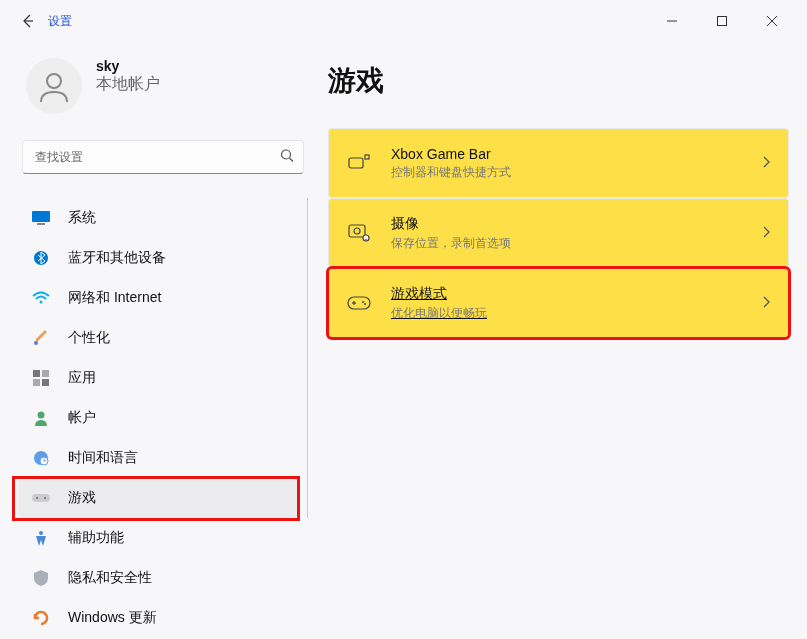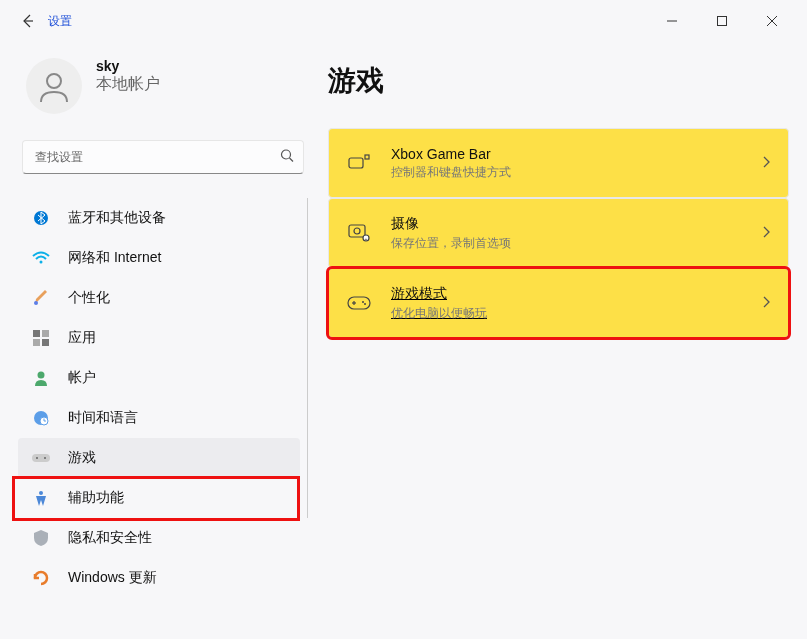--- a/index.html
+++ b/index.html
@@ -287,20 +287,29 @@
         <svg width="14" height="14" viewBox="0 0 14 14">
           <circle cx="6" cy="6" r="4.5" stroke="#555" stroke-width="1.2" fill="none"></circle>
           <line x1="9.5" y1="9.5" x2="13" y2="13" stroke="#555" stroke-width="1.2"></line>
         </svg>
       </span>
     </div>
 
     <div class="nav">
       <div class="nav-divider-right"></div>
 
+      <div class="nav-item">
+        <span class="nav-icon">
+          <svg width="18" height="14" viewBox="0 0 18 14">
+              <rect x="0" y="0" width="18" height="11" rx="1" fill="#0078d4"></rect>
+              <rect x="5" y="12" width="8" height="2" fill="#888"></rect>
+            </svg>
+        </span>
+        <span class="nav-label">系统</span>
+      </div>
 
       <div class="nav-item">
         <span class="nav-icon">
           <svg width="16" height="16" viewBox="0 0 16 16">
               <circle cx="8" cy="8" r="7" fill="#0078d4"></circle>
               <path d="M8 2 L8 14 L12 11 L5 5 M8 2 L12 5 L5 11" stroke="#fff" stroke-width="1" fill="none"></path>
             </svg>
         </span>
         <span class="nav-label">蓝牙和其他设备</span>
       </div>

